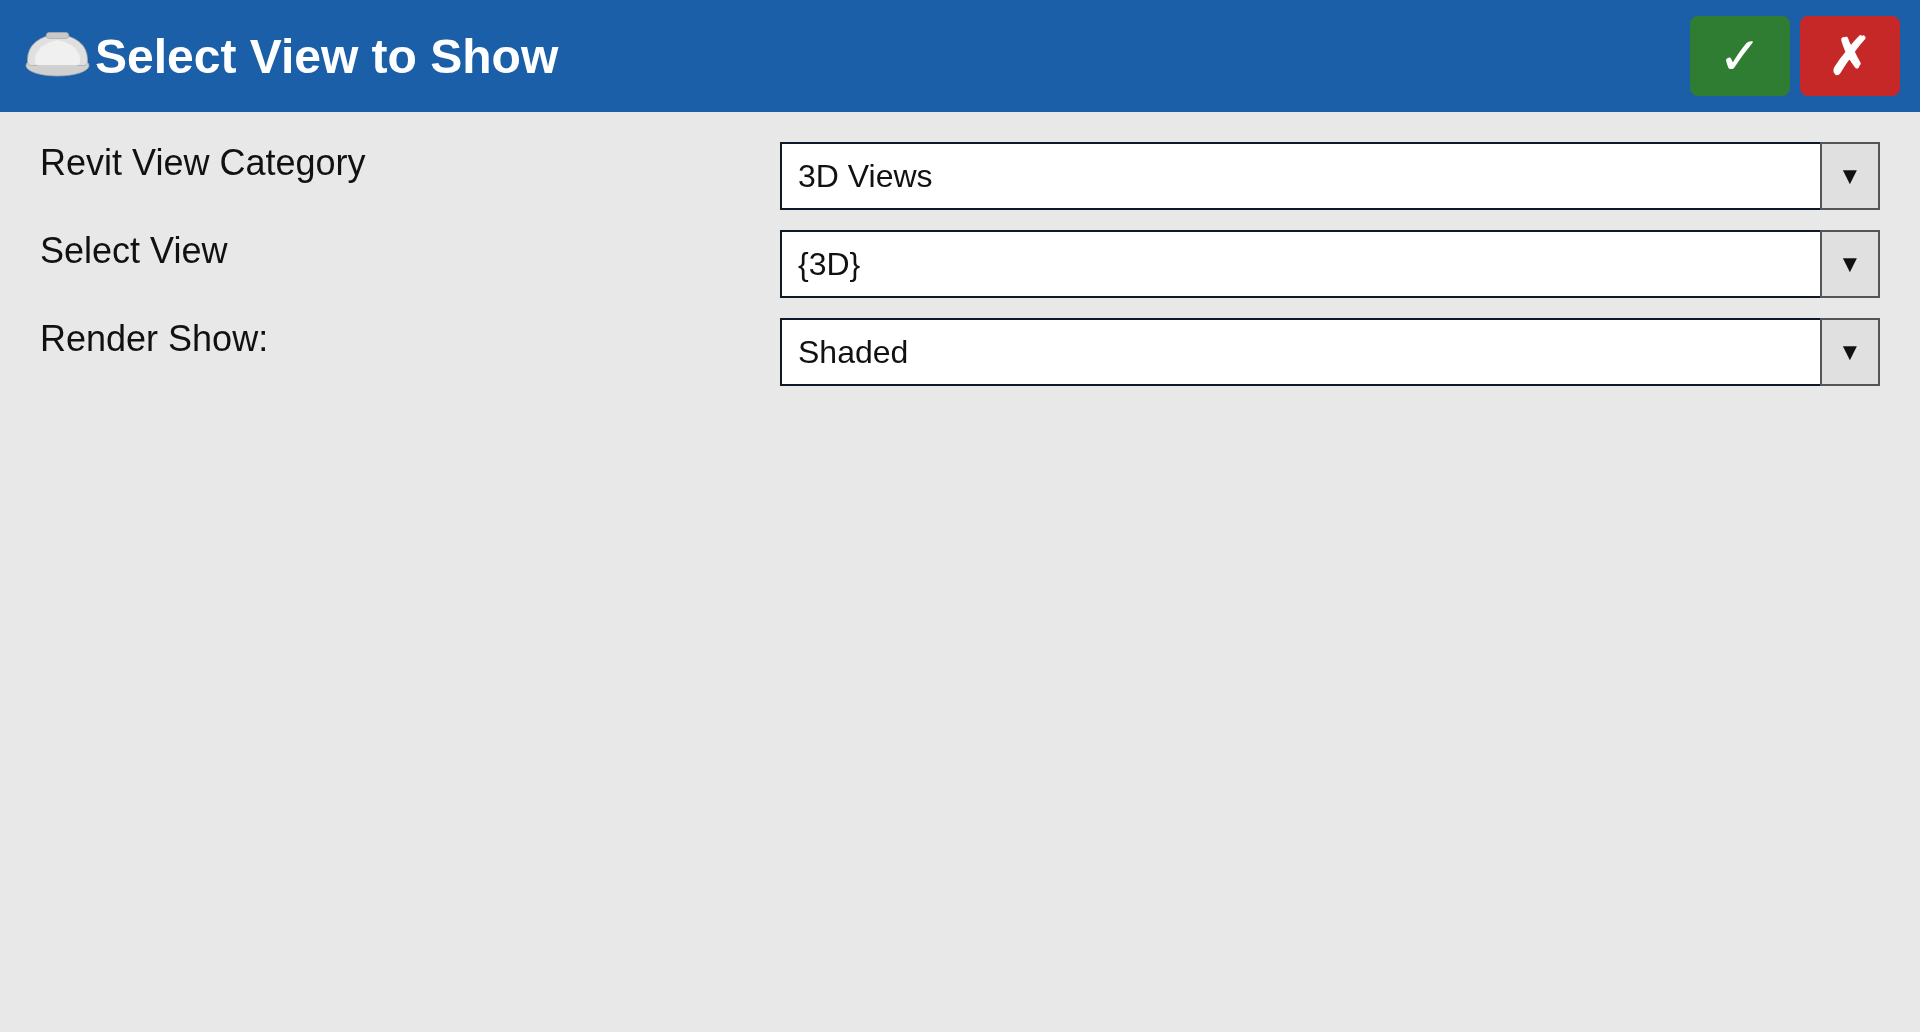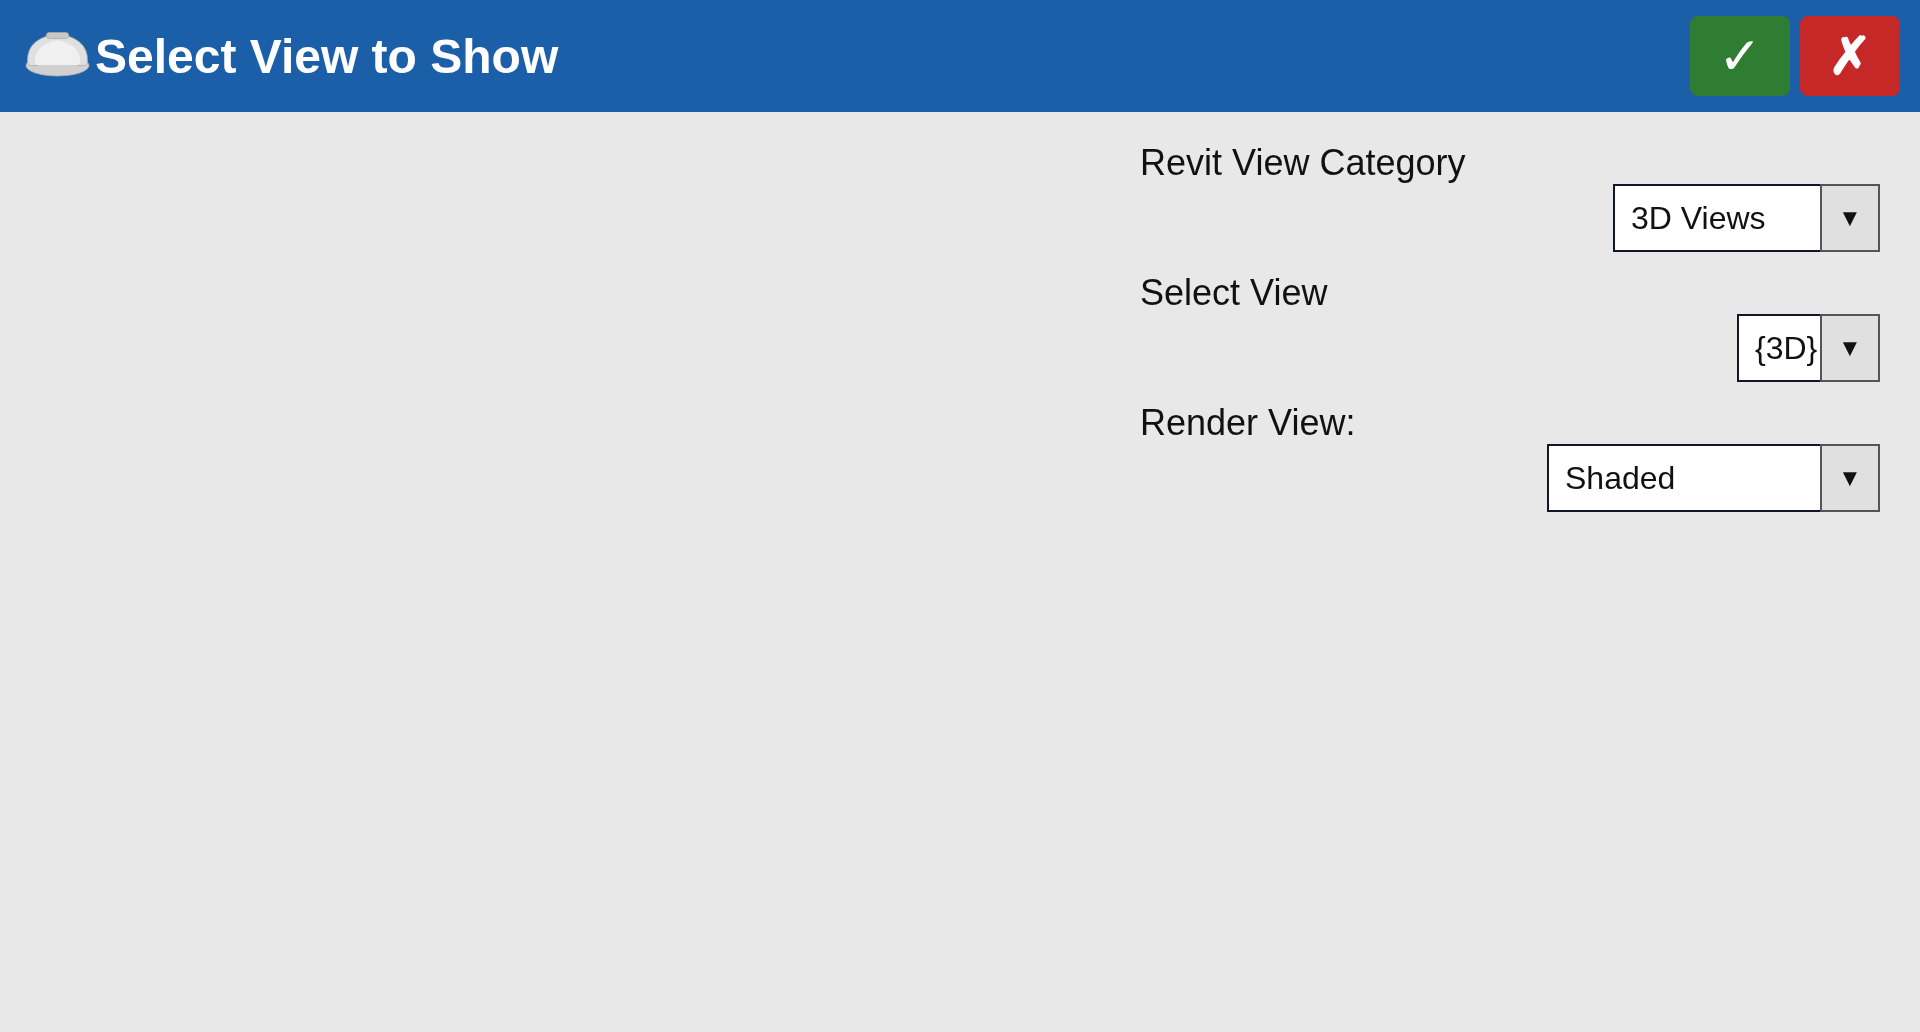--- a/index.html
+++ b/index.html
@@ -77,23 +77,22 @@
     }
 
     
     .content {
       padding: 30px 40px;
       background-color: #e8e8e8;
     }
 
     .form-row {
       display: flex;
-      align-items: flex-end;
+      align-items: flex-start;
       margin-bottom: 20px;
-      flex-direction: column;
     }
 
     .form-label {
       font-size: 36px;
       color: #111111;
       width: 740px;
       flex-shrink: 0;
     }
 
     .select-wrapper {
@@ -190,21 +189,21 @@
       <select>
         <option>{3D}</option>
       </select>
       <div class="select-arrow">
         <span class="select-arrow-icon">▼</span>
       </div>
     </div>
   </div>
 
   <div class="form-row">
-    <label class="form-label">Render View:</label>
+    <label class="form-label">Render Show:</label>
     <div class="select-wrapper">
       <select>
         <option>Shaded</option>
         <option>Wireframe</option>
         <option>Hidden Line</option>
         <option>Consistent Colors</option>
         <option>Realistic</option>
       </select>
       <div class="select-arrow">
         <span class="select-arrow-icon">▼</span>

